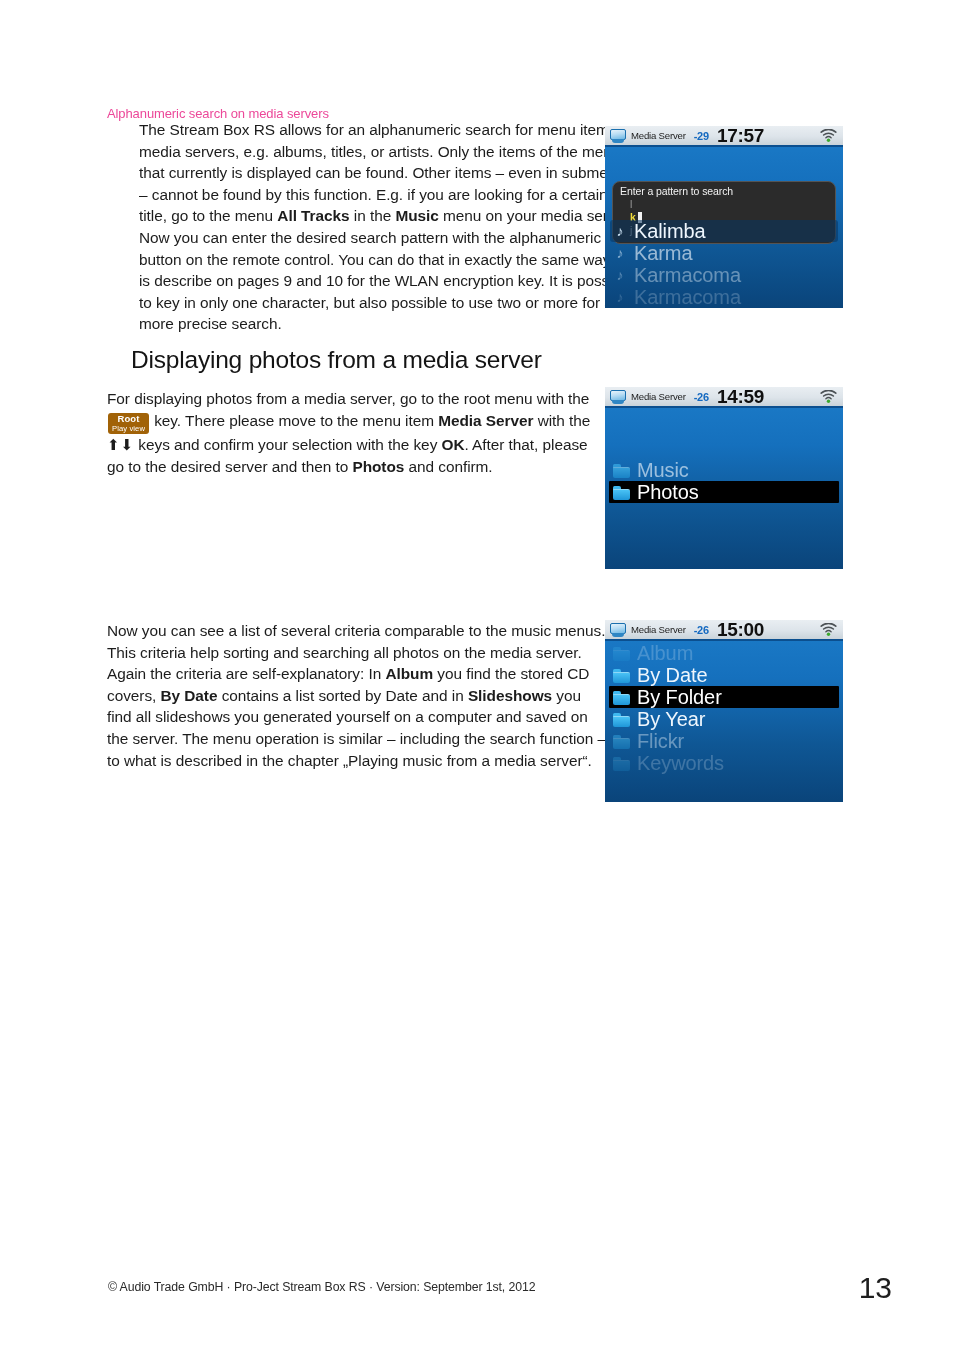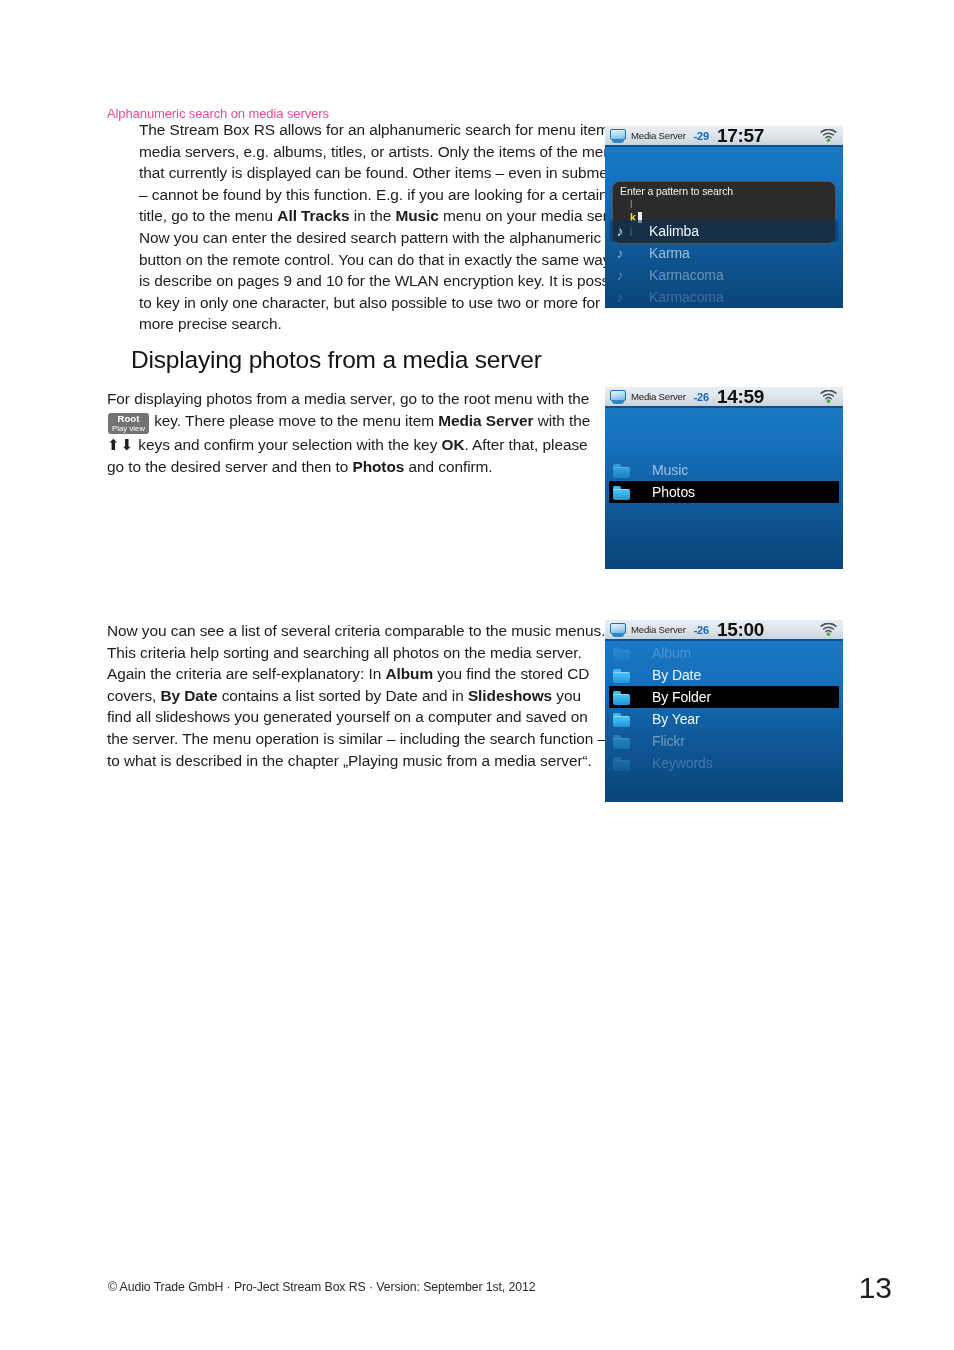--- a/index.html
+++ b/index.html
@@ -48,21 +48,21 @@
     color: #1c1c1c;
     text-align: left;
     letter-spacing: -0.05px;
   }
   .para b { font-weight: 700; }
 
   
   .keycap {
     display: inline-block;
     vertical-align: -5px;
-    background: #737373;
+    background: #a16207;
     border-radius: 3px;
     color: #ffffff;
     text-align: center;
     padding: 1px 4px 2px 4px;
     margin: 0 1px;
     line-height: 1;
   }
   .keycap .k1 {
     display: block;
     font-size: 9.5px;
@@ -159,24 +159,24 @@
   
   .row {
     position: relative;
     display: flex;
     align-items: center;
     height: 22px;
     padding-left: 8px;
     box-sizing: border-box;
   }
   .row .label {
-    font-size: 14px;
+    font-size: 20px;
     color: #eef6fd;
     letter-spacing: -0.1px;
-    margin-left: 22px;
+    margin-left: 7px;
     white-space: nowrap;
   }
   .row.sel {
     background: #000000;
     margin: 0 4px;
     padding-left: 4px;
     border-radius: 1px;
   }
   .row.sel .label { color: #ffffff; }
   .row.softsel {

